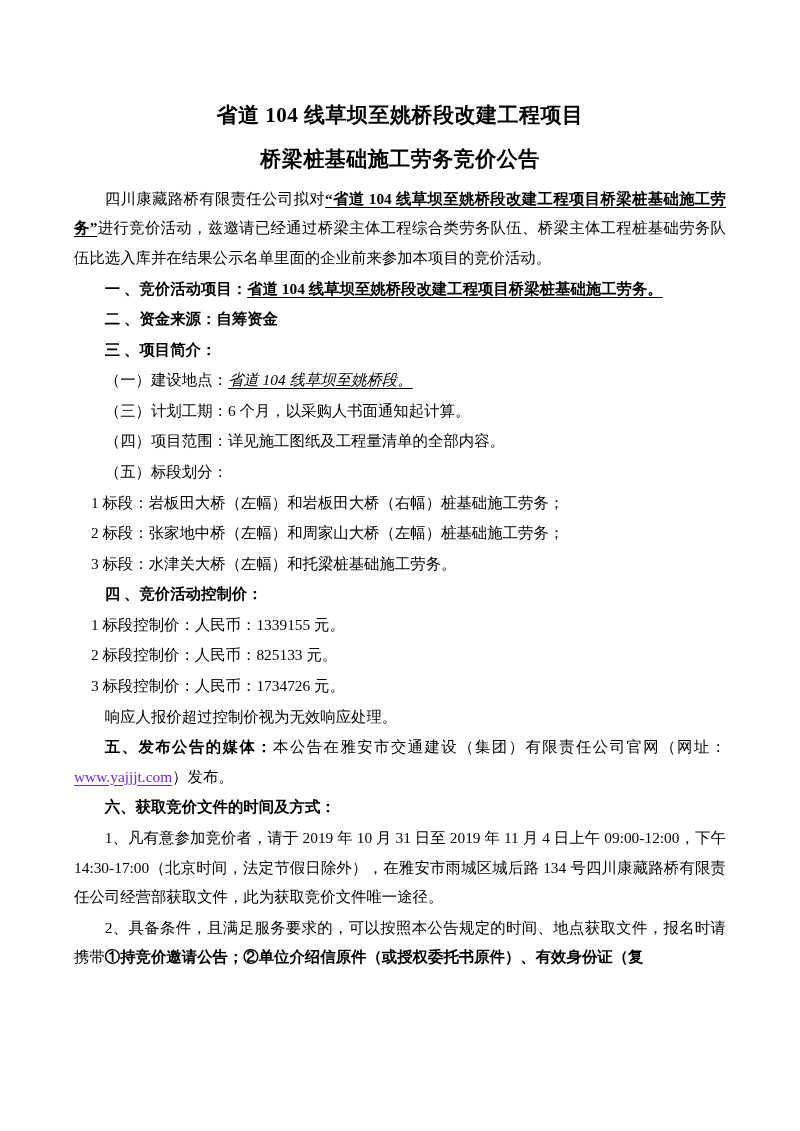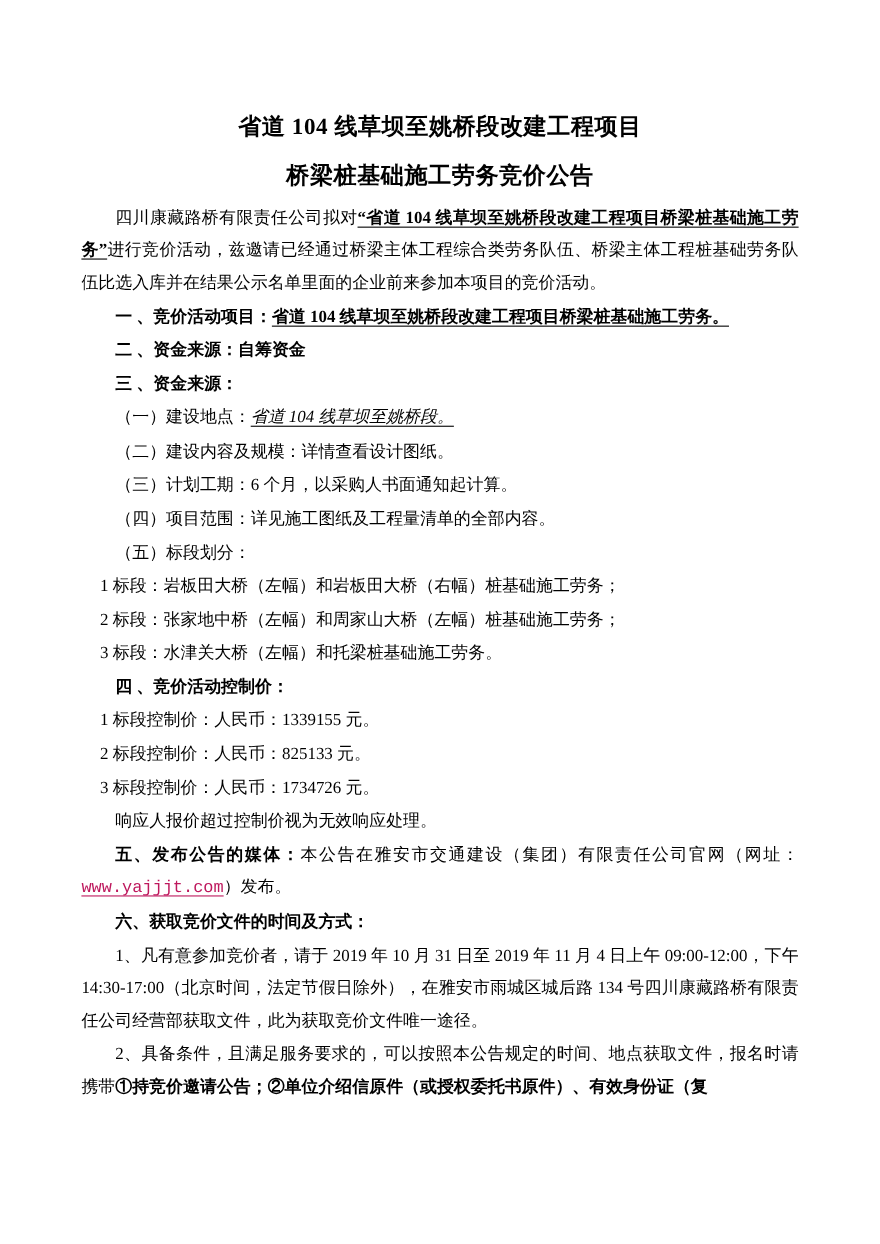--- a/index.html
+++ b/index.html
@@ -57,45 +57,43 @@
     font-style: italic;
   }
   .bu {
     font-weight: bold;
     text-decoration: underline;
     text-underline-offset: 3px;
   }
   .link {
     text-decoration: underline;
     text-underline-offset: 3px;
-    color: #be185d;
-    font-family: Liberation Mono, monospace;
+    color: #6d28d9;
   }
 </style>
 </head>
 <body>
 
 <div class="page">
 
   <h1 class="doc-title">省道 104 线草坝至姚桥段改建工程项目</h1>
   <h1 class="doc-title line2">桥梁桩基础施工劳务竞价公告</h1>
 
   <div class="body-block">
 
     <p class="indent2"><span>四川康藏路桥有限责任公司拟对</span><span class="bu">“省道 104 线草坝至姚桥段改建工程项目桥梁桩基础施工劳务”</span><span>进行竞价活动，兹邀请已经通过桥梁主体工程综合类劳务队伍、桥梁主体工程桩基础劳务队伍比选入库并在结果公示名单里面的企业前来参加本项目的竞价活动。</span></p>
 
     <p class="indent2"><span class="b">一 、竞价活动项目：</span><span class="bu">省道 104 线草坝至姚桥段改建工程项目桥梁桩基础施工劳务。</span></p>
 
     <p class="indent2"><span class="b">二 、资金来源：</span><span class="b">自筹资金</span></p>
 
-    <p class="indent2"><span class="b">三 、资金来源：</span></p>
+    <p class="indent2"><span class="b">三 、项目简介：</span></p>
 
     <p class="indent2"><span>（一）建设地点：</span><span class="u">省道 104 线草坝至姚桥段。</span></p>
 
-    <p class="indent2">（二）建设内容及规模：详情查看设计图纸。</p>
 
     <p class="indent2">（三）计划工期：6 个月，以采购人书面通知起计算。</p>
 
     <p class="indent2">（四）项目范围：详见施工图纸及工程量清单的全部内容。</p>
 
     <p class="indent2">（五）标段划分：</p>
 
     <p class="indent1">1 标段：岩板田大桥（左幅）和岩板田大桥（右幅）桩基础施工劳务；</p>
 
     <p class="indent1">2 标段：张家地中桥（左幅）和周家山大桥（左幅）桩基础施工劳务；</p>

